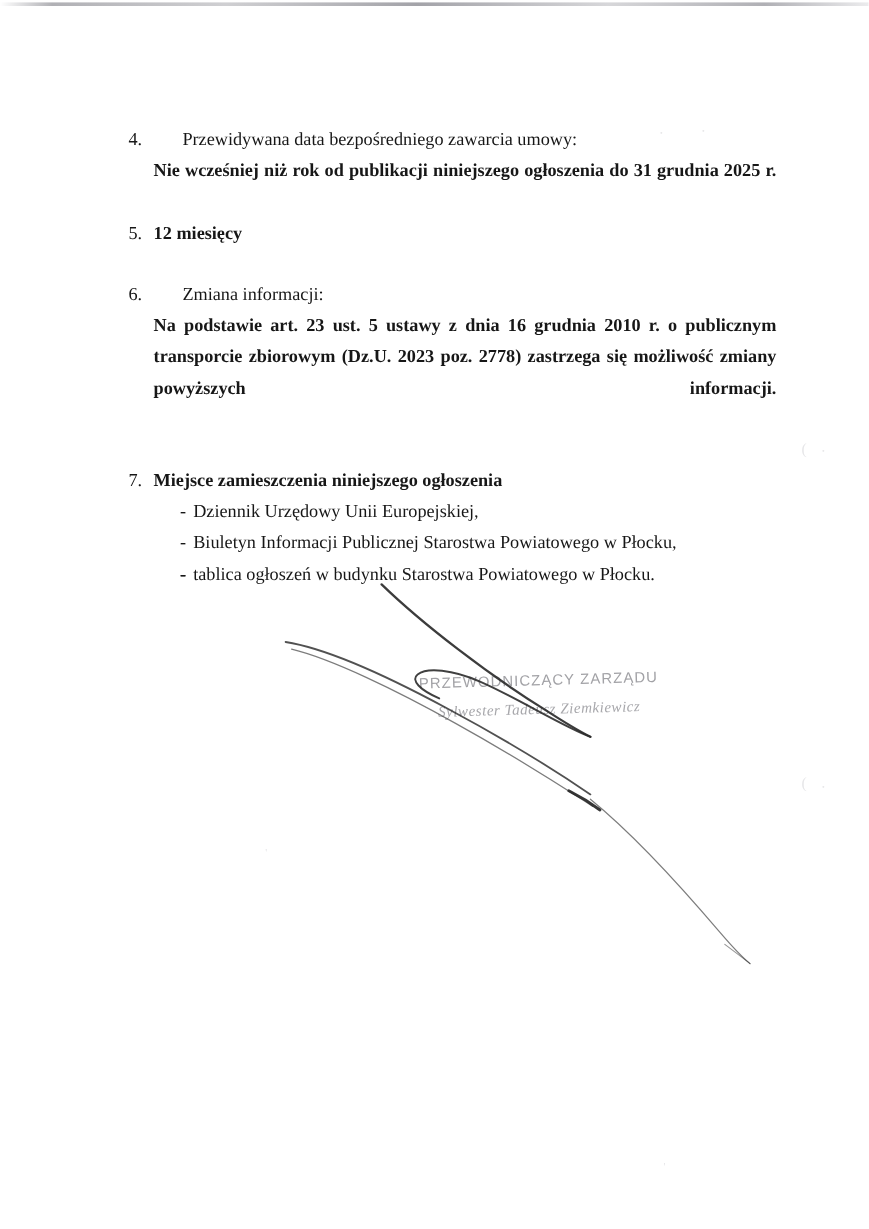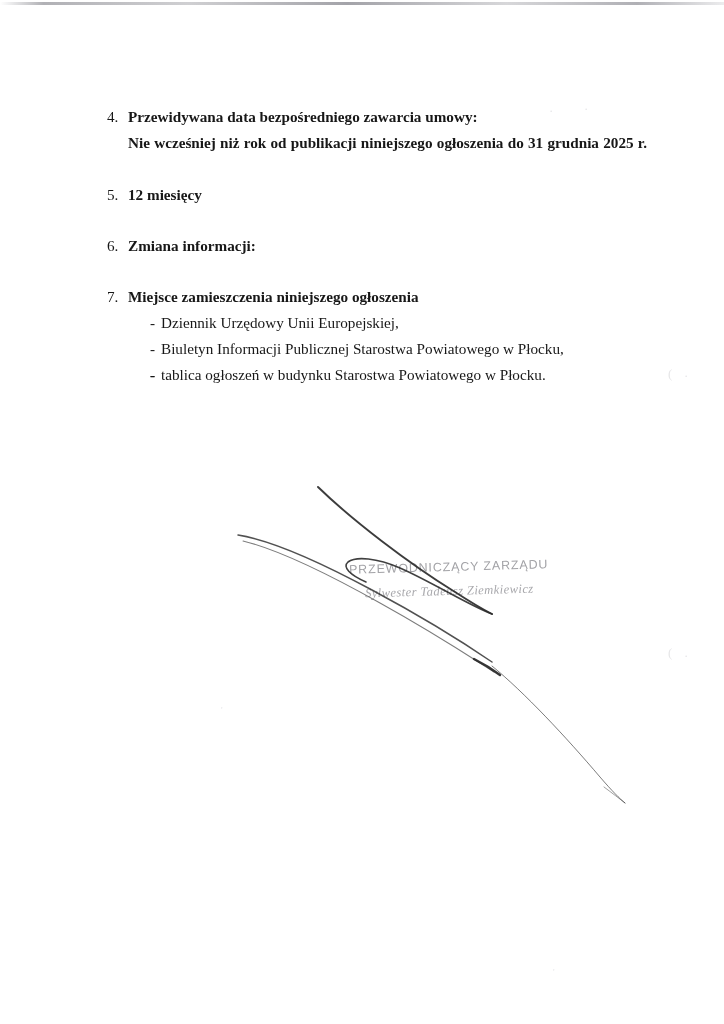--- a/index.html
+++ b/index.html
@@ -51,23 +51,24 @@
     line-height: 26px;
   }
   li.item > .num {
     position: absolute;
     left: 0;
     top: 0;
     width: 18px;
     text-align: left;
   }
   .heading {
-    font-weight: bold;
+    font-weight: normal;
     text-align: justify;
     text-justify: inter-word;
+    margin-left: 24px;
   }
   .heading.stretch {
     
     text-align: justify;
   }
   .heading.stretch::after {
     content: "";
     display: inline-block;
     width: 100%;
   }
@@ -165,20 +166,21 @@
       </li>
 
       <li class="item">
         <span class="num">5.</span>
         <div class="body-text">12 miesięcy</div>
       </li>
 
       <li class="item gap-before">
         <span class="num">6.</span>
         <div class="heading">Zmiana informacji:</div>
+        <div class="body-text stretch">Na podstawie art. 23 ust. 5 ustawy z dnia 16 grudnia 2010 r. o publicznym transporcie zbiorowym  (Dz.U. 2023 poz. 2778) zastrzega się możliwość zmiany powyższych informacji.</div>
       </li>
 
       <li class="item gap-before">
         <span class="num">7.</span>
         <div class="body-text">Miejsce zamieszczenia niniejszego ogłoszenia</div>
         <ul class="dashes">
           <li>
             <span class="dash">-</span>
             <span>Dziennik Urzędowy Unii Europejskiej,</span>
           </li>

